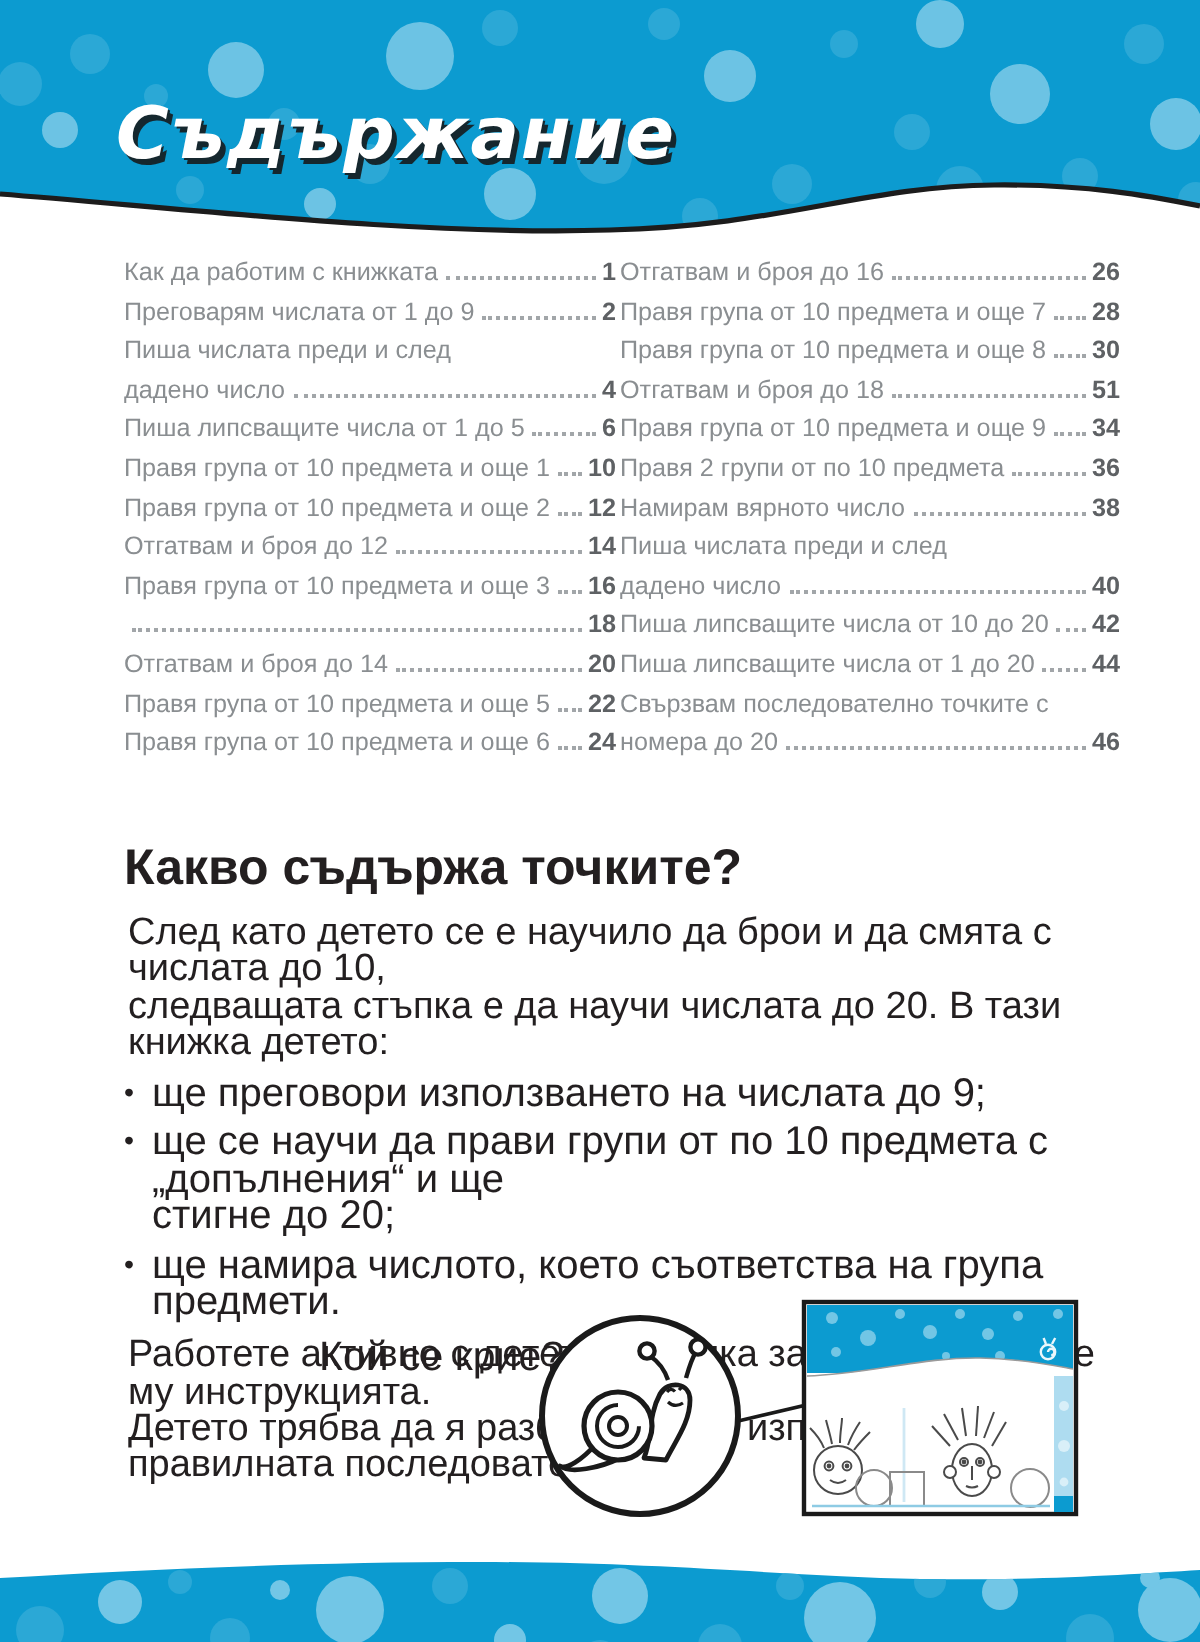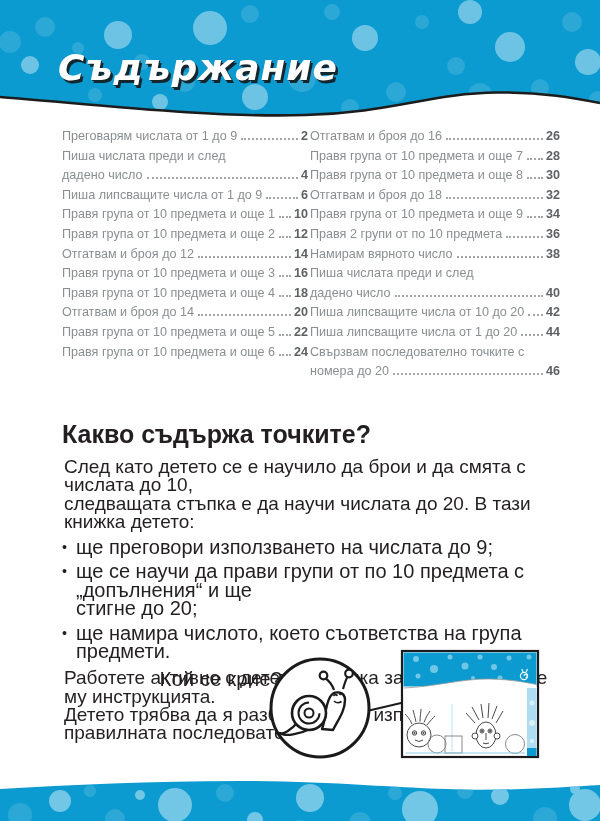--- a/index.html
+++ b/index.html
@@ -86,34 +86,39 @@
         <circle cx="95" cy="95" r="7"></circle>
           <circle cx="480" cy="95" r="12"></circle>
       </g>
     </g>
     <path d="M0,97 C90,104 210,118 305,115 C390,113 432,93 497,92.5 C543,92 575,98 600,103" fill="none" stroke="#1c1c1c" stroke-width="2.6"></path>
   </svg>
   <div class="page-title">Съдържание</div>
 
   <div class="toc-col toc-col-left" id="toc-left">
       <div class="toc-row">
+        <span class="toc-label">Как да работим с книжката</span>
+        <span class="toc-dots"></span>
+        <span class="toc-page">1</span>
+      </div>
+      <div class="toc-row">
         <span class="toc-label">Преговарям числата от 1 до 9</span>
         <span class="toc-dots"></span>
         <span class="toc-page">2</span>
       </div>
       <div class="toc-row">
         <span class="toc-label">Пиша числата преди и след</span>
       </div>
       <div class="toc-row">
         <span class="toc-label">дадено число</span>
         <span class="toc-dots"></span>
         <span class="toc-page">4</span>
       </div>
       <div class="toc-row">
-        <span class="toc-label">Пиша липсващите числа от 1 до 9</span>
+        <span class="toc-label">Пиша липсващите числа от 1 до 5</span>
         <span class="toc-dots"></span>
         <span class="toc-page">6</span>
       </div>
       <div class="toc-row">
         <span class="toc-label">Правя група от 10 предмета и още 1</span>
         <span class="toc-dots"></span>
         <span class="toc-page">10</span>
       </div>
       <div class="toc-row">
         <span class="toc-label">Правя група от 10 предмета и още 2</span>
@@ -124,21 +129,20 @@
         <span class="toc-label">Отгатвам и броя до 12</span>
         <span class="toc-dots"></span>
         <span class="toc-page">14</span>
       </div>
       <div class="toc-row">
         <span class="toc-label">Правя група от 10 предмета и още 3</span>
         <span class="toc-dots"></span>
         <span class="toc-page">16</span>
       </div>
       <div class="toc-row">
-        <span class="toc-label">Правя група от 10 предмета и още 4</span>
         <span class="toc-dots"></span>
         <span class="toc-page">18</span>
       </div>
       <div class="toc-row">
         <span class="toc-label">Отгатвам и броя до 14</span>
         <span class="toc-dots"></span>
         <span class="toc-page">20</span>
       </div>
       <div class="toc-row">
         <span class="toc-label">Правя група от 10 предмета и още 5</span>
@@ -163,21 +167,21 @@
         <span class="toc-page">28</span>
       </div>
       <div class="toc-row">
         <span class="toc-label">Правя група от 10 предмета и още 8</span>
         <span class="toc-dots"></span>
         <span class="toc-page">30</span>
       </div>
       <div class="toc-row">
         <span class="toc-label">Отгатвам и броя до 18</span>
         <span class="toc-dots"></span>
-        <span class="toc-page">32</span>
+        <span class="toc-page">51</span>
       </div>
       <div class="toc-row">
         <span class="toc-label">Правя група от 10 предмета и още 9</span>
         <span class="toc-dots"></span>
         <span class="toc-page">34</span>
       </div>
       <div class="toc-row">
         <span class="toc-label">Правя 2 групи от по 10 предмета</span>
         <span class="toc-dots"></span>
         <span class="toc-page">36</span>

